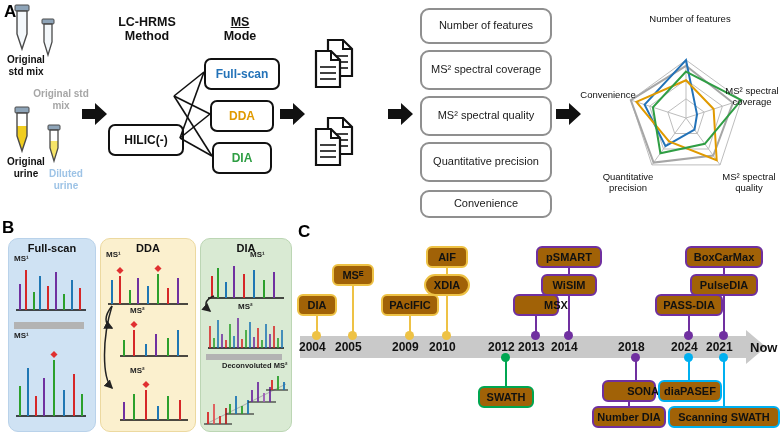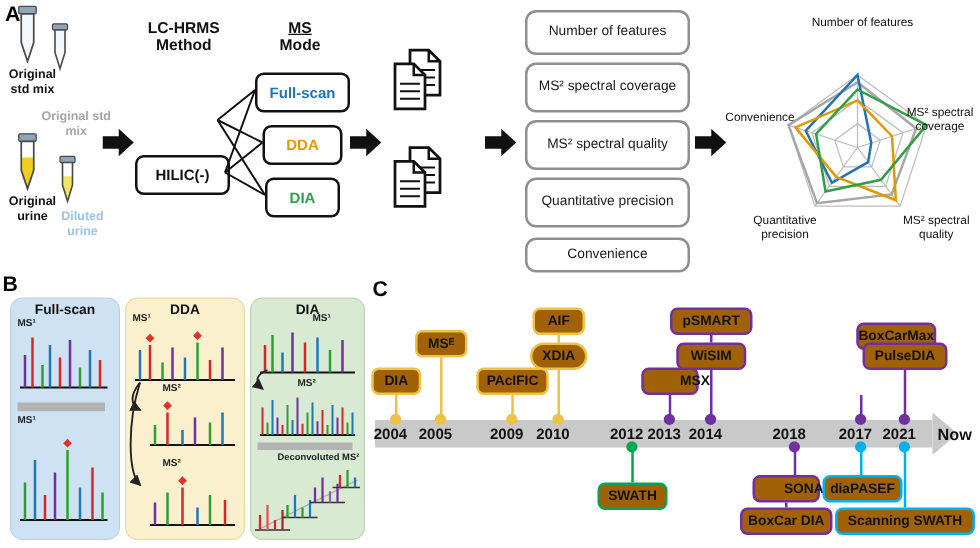--- a/index.html
+++ b/index.html
@@ -315,21 +315,21 @@
   <span class="abs" style="left:750px;top:340px;width:34px;font-weight:bold;font-size:13px;color:#111;z-index:3;">Now</span>
 
   <span class="yr" style="left:299px;">2004</span>
   <span class="yr" style="left:335px;">2005</span>
   <span class="yr" style="left:392px;">2009</span>
   <span class="yr" style="left:429px;">2010</span>
   <span class="yr" style="left:488px;">2012</span>
   <span class="yr" style="left:518px;">2013</span>
   <span class="yr" style="left:551px;">2014</span>
   <span class="yr" style="left:618px;">2018</span>
-  <span class="yr" style="left:671px;">2017</span>
+  <span class="yr" style="left:671px;">2024</span>
   <span class="yr" style="left:706px;">2021</span>
 
   <div class="stem" style="left:316px;top:316px;height:20px;background:#eec245;"></div>
   <div class="stem" style="left:352px;top:286px;height:50px;background:#eec245;"></div>
   <div class="stem" style="left:409px;top:316px;height:20px;background:#eec245;"></div>
   <div class="stem" style="left:446px;top:268px;height:6px;background:#eec245;"></div>
   <div class="stem" style="left:446px;top:296px;height:40px;background:#eec245;"></div>
   <div class="stem" style="left:535px;top:316px;height:20px;background:#7030a0;"></div>
   <div class="stem" style="left:568px;top:268px;height:6px;background:#7030a0;"></div>
   <div class="stem" style="left:568px;top:296px;height:40px;background:#7030a0;"></div>
@@ -373,35 +373,38 @@
     </div>
   <div class="ev" style="left:513px;top:294px;width:46px;border-color:#7030a0;padding-left:40px;">
       <span>MSX</span>
     </div>
   <div class="ev" style="left:536px;top:246px;width:66px;border-color:#7030a0;">
       <span>pSMART</span>
     </div>
   <div class="ev" style="left:541px;top:274px;width:56px;border-color:#7030a0;">
       <span>WiSIM</span>
     </div>
-  <div class="ev" style="left:685px;top:246px;width:64px;border-color:#7030a0;margin-top:12px;">
+  <div class="ev" style="left:655px;top:294px;width:68px;border-color:#7030a0;">
+      <span>PASS-DIA</span>
+    </div>
+  <div class="ev" style="left:685px;top:246px;width:78px;border-color:#7030a0;">
       <span>BoxCarMax</span>
     </div>
   <div class="ev" style="left:690px;top:274px;width:68px;border-color:#7030a0;">
       <span>PulseDIA</span>
     </div>
 
   <div class="ev" style="left:478px;top:386px;width:56px;border-color:#00a651;">
       <span>SWATH</span>
     </div>
   <div class="ev" style="left:602px;top:380px;width:54px;border-color:#7030a0;padding-left:36px;">
       <span>SONAR</span>
     </div>
   <div class="ev" style="left:592px;top:406px;width:74px;border-color:#7030a0;">
-      <span>BoxCar DIA</span>
+      <span>Number DIA</span>
     </div>
   <div class="ev" style="left:668px;top:406px;width:112px;border-color:#00b0f0;">
       <span>Scanning SWATH</span>
     </div>
   <div class="ev" style="left:658px;top:380px;width:64px;border-color:#00b0f0;">
       <span>diaPASEF</span>
     </div>
 
 </div>
 

